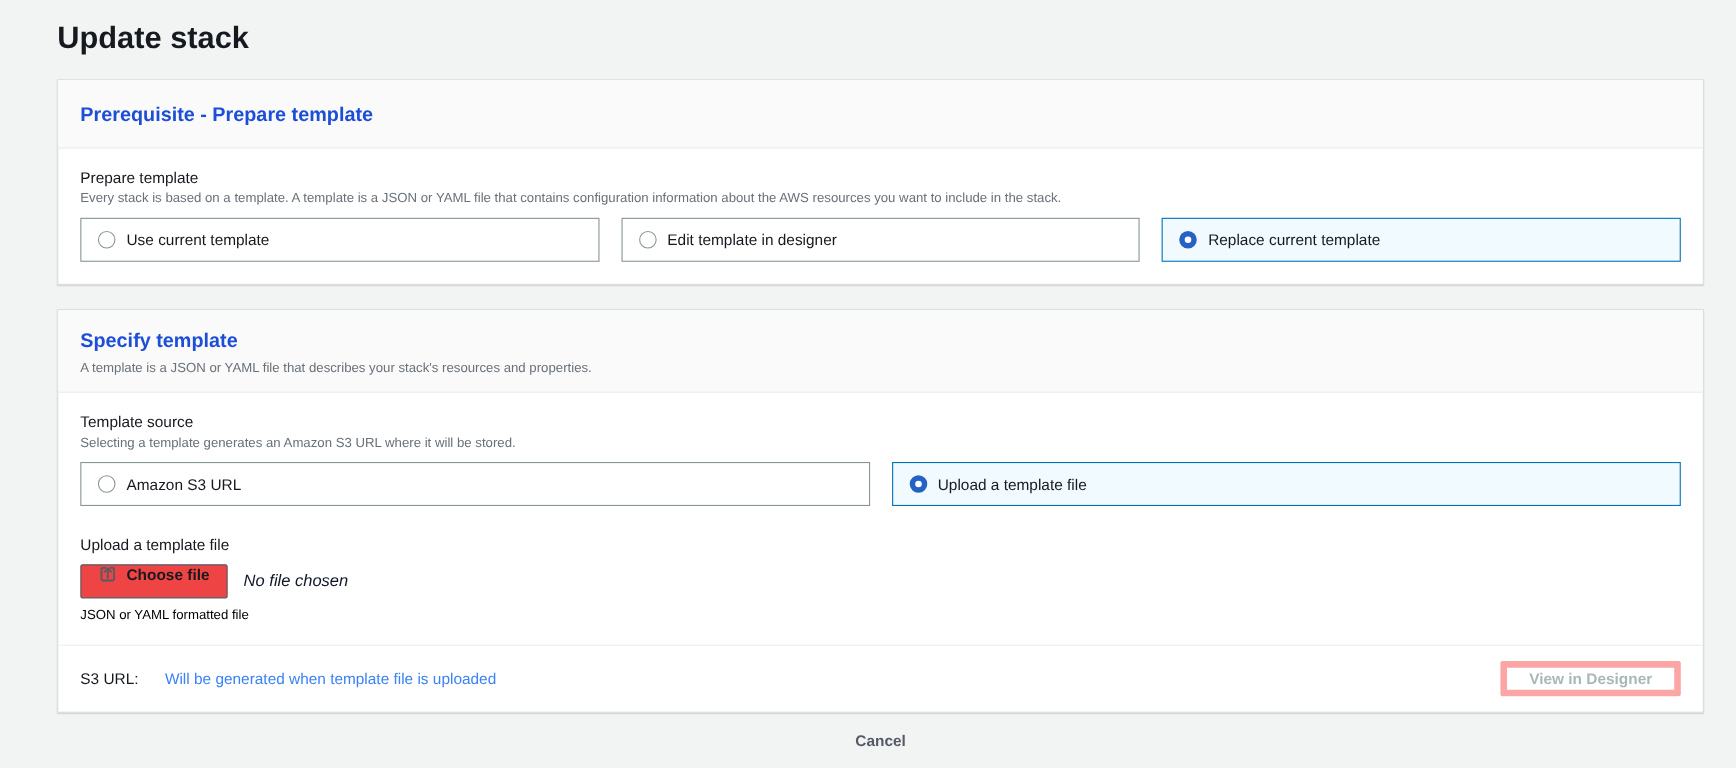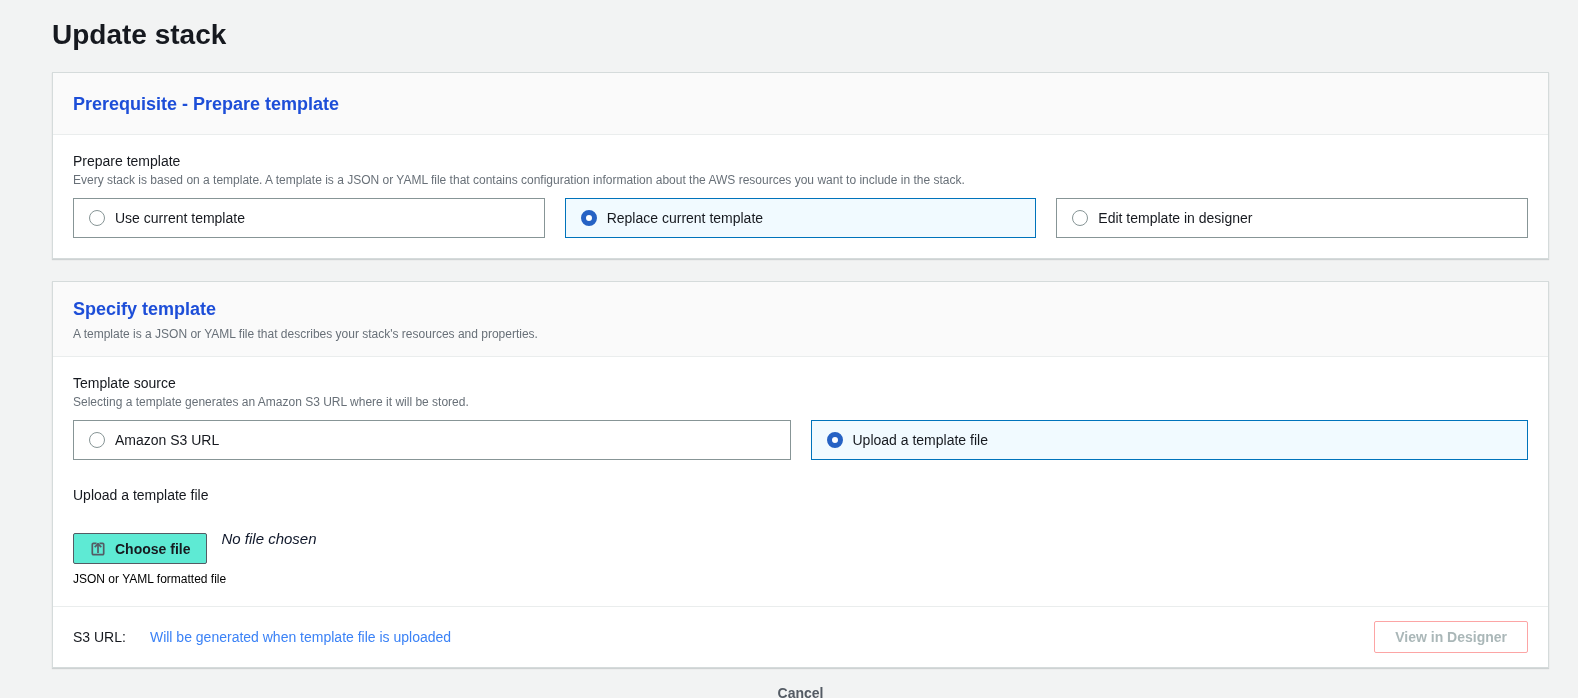--- a/index.html
+++ b/index.html
@@ -58,43 +58,42 @@
     border-radius: 50%;
     border: 1px solid #879596;
     background: #fff;
   }
   .tile.selected .radio { border: 5px solid #2662c4; }
   .tile-label { margin-left: 10px; font-size: 14px; color: #16191f; white-space: nowrap; }
 
   .upload-block { margin-top: 25px; }
   .choose-row { display: flex; align-items: center; margin-top: 8px; }
   .choose-file-btn {
-    display: inline-flex; align-items: center; gap: 9px;
+    display: inline-flex; gap: 9px;
     height: 31px; padding: 0 16px;
-    background: #5eead4;
+    background: #ef4444;
     border: 1px solid #545b64; border-radius: 2px;
     font-family: "Liberation Sans", sans-serif;
     font-size: 14px; font-weight: 700; color: #16191f;
     cursor: pointer;
-    margin-top: 20px;
   }
   .no-file { font-style: italic; font-size: 15px; color: #0f172a; margin-left: 14px; }
   .constraint-text { font-size: 12px; color: #000000; margin-top: 8px; }
 
   .card-footer {
     border-top: 1px solid #eaeded;
     padding: 14px 20px;
     display: flex; align-items: center; justify-content: space-between;
   }
   .s3-line { font-size: 14px; color: #16191f; }
   .s3-value { margin-left: 24px; color: #3b82f6; }
   .btn-disabled {
     height: 32px; padding: 0 20px;
     background: #fff;
-    border: 1px solid #fca5a5; border-radius: 2px;
+    border: 6px solid #fca5a5; border-radius: 2px;
     font-family: "Liberation Sans", sans-serif;
     font-size: 14px; font-weight: 700; color: #aab7b8;
     cursor: default;
   }
 
   .actions {
     display: flex; align-items: center; justify-content: flex-end;
     gap: 29px; margin-top: 17px; flex-direction: column;
   }
   .btn-link {
@@ -124,27 +123,27 @@
       <div class="card-title">Prerequisite - Prepare template</div>
     </div>
     <div class="card-content">
       <div class="field-label">Prepare template</div>
       <div class="field-desc">Every stack is based on a template. A template is a JSON or YAML file that contains configuration information about the AWS resources you want to include in the stack.</div>
       <div class="tiles">
         <div class="tile">
           <span class="radio"></span>
           <span class="tile-label">Use current template</span>
         </div>
+        <div class="tile">
+          <span class="radio"></span>
+          <span class="tile-label">Edit template in designer</span>
+        </div>
         <div class="tile selected">
           <span class="radio"></span>
           <span class="tile-label">Replace current template</span>
-        </div>
-        <div class="tile">
-          <span class="radio"></span>
-          <span class="tile-label">Edit template in designer</span>
         </div>
       </div>
     </div>
   </div>
 
   <div class="card">
     <div class="card-header with-desc">
       <div class="card-title">Specify template</div>
       <div class="card-desc">A template is a JSON or YAML file that describes your stack's resources and properties.</div>
     </div>

